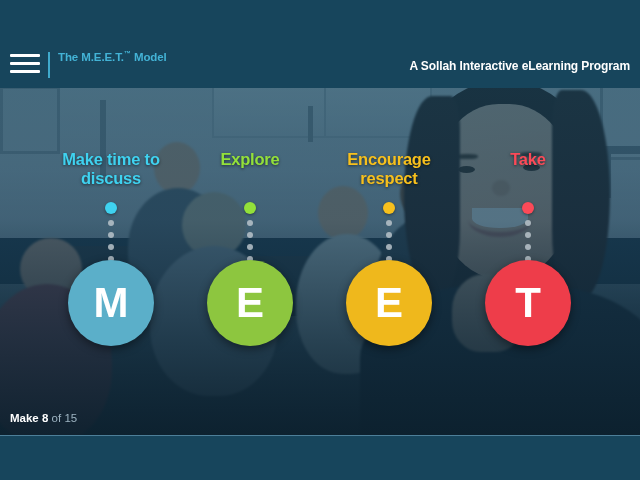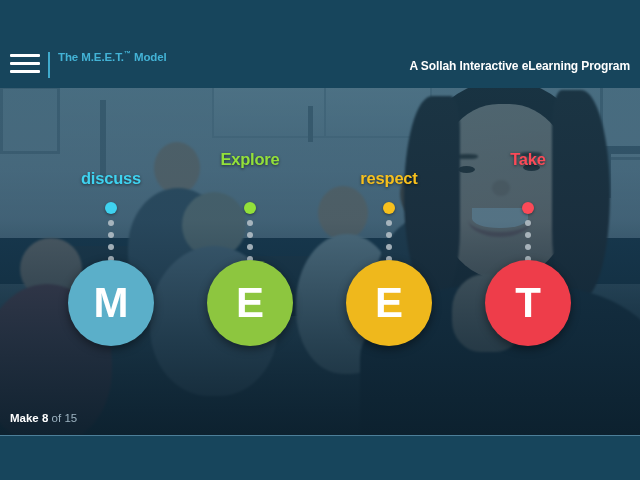--- a/index.html
+++ b/index.html
@@ -373,21 +373,21 @@
     </div>
 
     <div class="overlay-tint"></div>
     <div class="overlay-blue"></div>
   </div>
 
   <div class="columns">
 
     <div class="col" style="left:31px;">
       <div class="col-label" style="color:#3fd2f0;">
-        <br>
+        <span>Make time to</span><br>
         <span>discuss</span>
       </div>
       <div class="dots">
         <div class="dot-big" style="background:#3fd2f0;"></div>
         <div class="dot-sm" style="top:18px;"></div>
         <div class="dot-sm" style="top:30px;"></div>
         <div class="dot-sm" style="top:42px;"></div>
         <div class="dot-sm" style="top:54px;"></div>
       </div>
       <div class="circle" style="background:#5BAFC9;">M</div>
@@ -402,21 +402,21 @@
         <div class="dot-sm" style="top:18px;"></div>
         <div class="dot-sm" style="top:30px;"></div>
         <div class="dot-sm" style="top:42px;"></div>
         <div class="dot-sm" style="top:54px;"></div>
       </div>
       <div class="circle" style="background:#8DC63F;">E</div>
     </div>
 
     <div class="col" style="left:309px;">
       <div class="col-label" style="color:#f7c01d;">
-        <br>
+        <span>Encourage</span><br>
         <span>respect</span>
       </div>
       <div class="dots">
         <div class="dot-big" style="background:#f7c01d;"></div>
         <div class="dot-sm" style="top:18px;"></div>
         <div class="dot-sm" style="top:30px;"></div>
         <div class="dot-sm" style="top:42px;"></div>
         <div class="dot-sm" style="top:54px;"></div>
       </div>
       <div class="circle" style="background:#EFB81C;">E</div>

